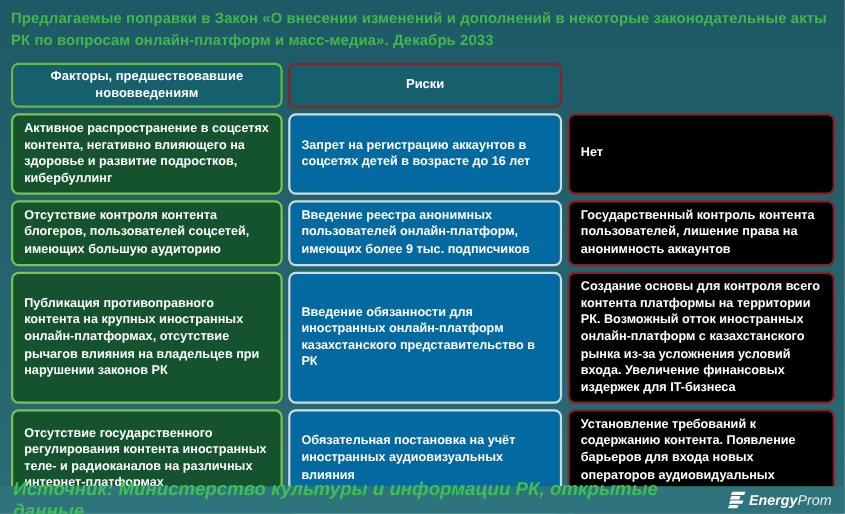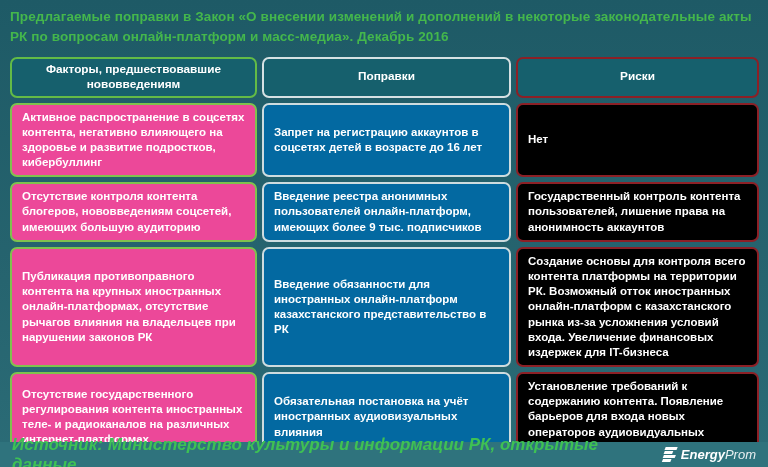--- a/index.html
+++ b/index.html
@@ -19,21 +19,21 @@
   .cell{
     border-radius:7px;border:2px solid transparent;
     display:flex;align-items:center;box-sizing:border-box;
     padding:5px 10px;color:#FFFFFF;font-size:11.5px;font-weight:600;line-height:1.32;
   }
   .header-row .cell{justify-content:center;text-align:center;min-height:29px;
     background:#16606D;font-size:11.8px;padding:3px 8px;}
   .h-factors{border-color:#63BB46;}
   .h-amendments{border-color:#D6E1E3;}
   .h-risks{border-color:#8C2026;}
-  .factor{background:#ec4899;border-color:#7FC24E;}
+  .factor{background:#14532d;border-color:#7FC24E;}
   .amendment{background:#0369a1;border-color:#CEDCDF;}
   .risk{background:#000000;border-color:#8C2026;}
   .r1{min-height:46px;}
   .r2{min-height:52px;}
   .r3{min-height:106px;}
   .r4{min-height:70px;}
   .r5{min-height:60px;}
   .footer{
     position:absolute;left:0;bottom:0;width:768px;height:25px;
     background:#2F737D;display:flex;align-items:center;justify-content:space-between;
@@ -43,38 +43,37 @@
   .logo{display:flex;align-items:center;gap:3px;}
   .logo-icon{display:block;}
   .logo-text{font-size:13px;font-style:italic;color:#FFFFFF;white-space:nowrap;}
   .logo-bold{font-weight:bold;text-align:right;}
   .logo-light{font-weight:400;color:#E9F0F1;}
 </style>
 </head>
 <body>
 
 <div class="page">
-  <div class="title">Предлагаемые поправки в Закон «О внесении изменений и дополнений в некоторые законодательные акты РК по вопросам онлайн-платформ и масс-медиа». Декабрь 2016</div>
+  <div class="title">Предлагаемые поправки в Закон «О внесении изменений и дополнений в некоторые законодательные акты РК по вопросам онлайн-платформ и масс-медиа». Декабрь 2033</div>
 
   <div class="table">
 
     <div class="row header-row">
       <div class="cell h-factors">Факторы, предшествовавшие нововведениям</div>
-      <div class="cell h-amendments">Поправки</div>
       <div class="cell h-risks">Риски</div>
     </div>
 
     <div class="row r1">
       <div class="cell factor">Активное распространение в соцсетях контента, негативно влияющего на здоровье и развитие подростков, кибербуллинг</div>
       <div class="cell amendment">Запрет на регистрацию аккаунтов в соцсетях детей в возрасте до 16 лет</div>
       <div class="cell risk">Нет</div>
     </div>
 
     <div class="row r2">
-      <div class="cell factor">Отсутствие контроля контента блогеров, нововведениям соцсетей, имеющих большую аудиторию</div>
+      <div class="cell factor">Отсутствие контроля контента блогеров, пользователей соцсетей, имеющих большую аудиторию</div>
       <div class="cell amendment">Введение реестра анонимных пользователей онлайн-платформ, имеющих более 9 тыс. подписчиков</div>
       <div class="cell risk">Государственный контроль контента пользователей, лишение права на анонимность аккаунтов</div>
     </div>
 
     <div class="row r3">
       <div class="cell factor">Публикация противоправного контента на крупных иностранных онлайн-платформах, отсутствие рычагов влияния на владельцев при нарушении законов РК</div>
       <div class="cell amendment">Введение обязанности для иностранных онлайн-платформ казахстанского представительство в РК</div>
       <div class="cell risk">Создание основы для контроля всего контента платформы на территории РК. Возможный отток иностранных онлайн-платформ с казахстанского рынка из-за усложнения условий входа. Увеличение финансовых издержек для IT-бизнеса</div>
     </div>
 

